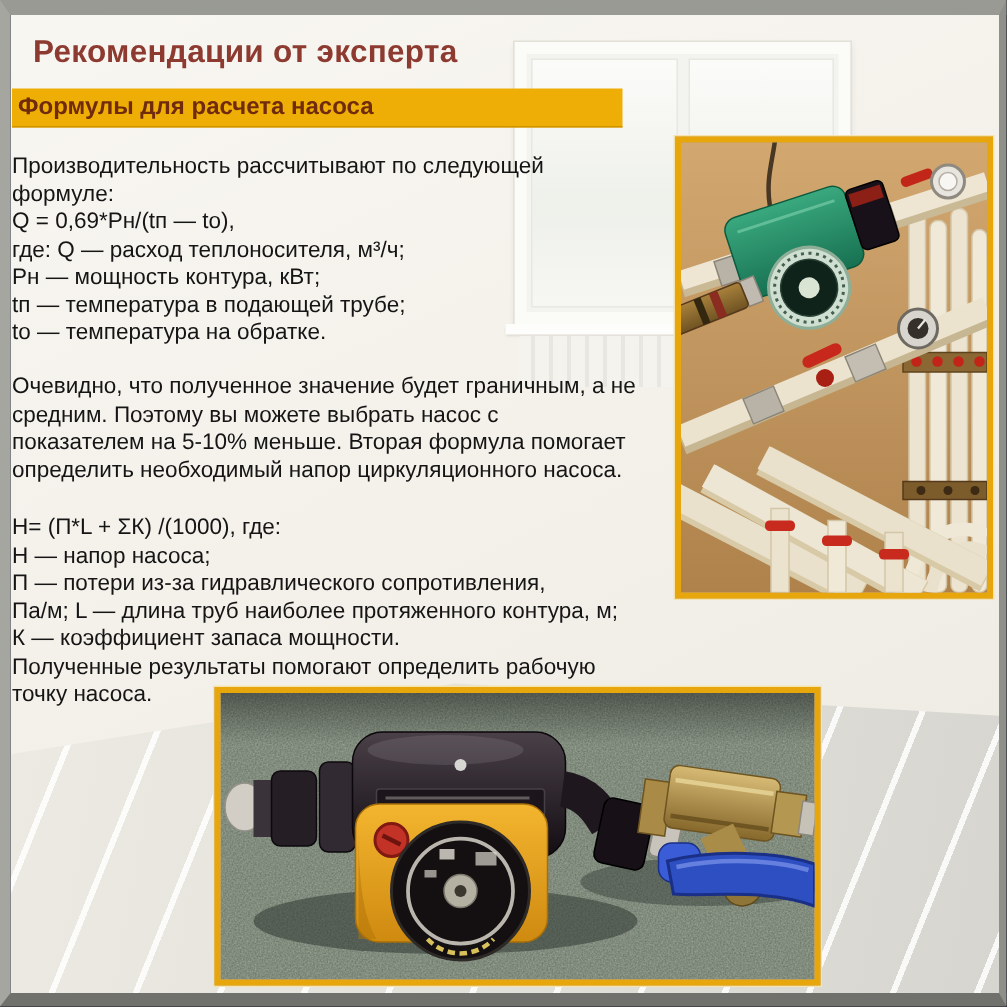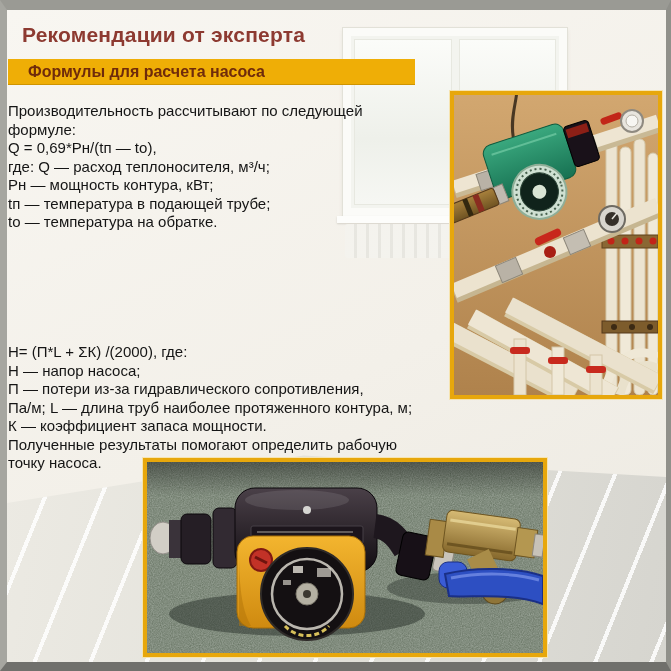--- a/index.html
+++ b/index.html
@@ -25,21 +25,21 @@
   .bg-floor{position:absolute;left:0;right:0;bottom:0;height:215px;
     background:
       repeating-linear-gradient(112deg,rgba(255,255,255,.85) 0 4px,rgba(255,255,255,0) 4px 52px),
       linear-gradient(100deg,#eceae3 0%,#e2e1da 50%,#d6d5cf 100%);
     clip-path:polygon(0 26%,45% 4%,100% 14%,100% 100%,0 100%);}
   
   .title{position:absolute;left:15px;top:13px;margin:0;font-size:21px;font-weight:bold;
     color:#8d3a31;letter-spacing:.2px;}
   .section-bar{position:absolute;left:1px;top:49px;width:407px;height:26px;
     background:#efae06;border-bottom:1px solid #cf9400;display:flex;align-items:center;
-    padding-left:20px;box-sizing:border-box;}
+    padding-left:4px;box-sizing:border-box;}
   .section-bar span{font-size:16px;font-weight:bold;color:#6f2b0b;}
   .para{position:absolute;left:1px;width:452px;margin:0;font-size:15px;line-height:18.5px;
     color:#151515;white-space:pre-line;}
   .para-1{top:92px;}
   .para-2{top:239px;}
   .para-3{top:333px;}
   
   .photo{position:absolute;margin:0;border:4px solid #e7a70c;box-sizing:border-box;
     background:#c9a068;box-shadow:0 0 0 1px #f6e4b0;}
   .photo-top{left:443px;top:81px;width:212px;height:308px;}
@@ -64,21 +64,25 @@
     <div class="section-bar">
       <span>Формулы для расчета насоса</span>
     </div>
     <p class="para para-1">Производительность рассчитывают по следующей
 формуле:
 Q = 0,69*Рн/(tп — to),
 где: Q — расход теплоносителя, м³/ч;
 Рн — мощность контура, кВт;
 tп — температура в подающей трубе;
 to — температура на обратке.</p>
-    <p class="para para-3">Н= (П*L + ΣК) /(2000), где:
+    <p class="para para-2">Очевидно, что полученное значение будет граничным, а не
+средним. Поэтому вы можете выбрать насос с
+показателем на 5-10% меньше. Вторая формула помогает
+определить необходимый напор циркуляционного насоса.</p>
+    <p class="para para-3">Н= (П*L + ΣК) /(1000), где:
 Н — напор насоса;
 П — потери из-за гидравлического сопротивления,
 Па/м; L — длина труб наиболее протяженного контура, м;
 К — коэффициент запаса мощности.
 Полученные результаты помогают определить рабочую
 точку насоса.</p>
 
     <figure class="photo photo-top">
       <svg viewBox="0 0 204 300" preserveAspectRatio="none">
         <defs>

